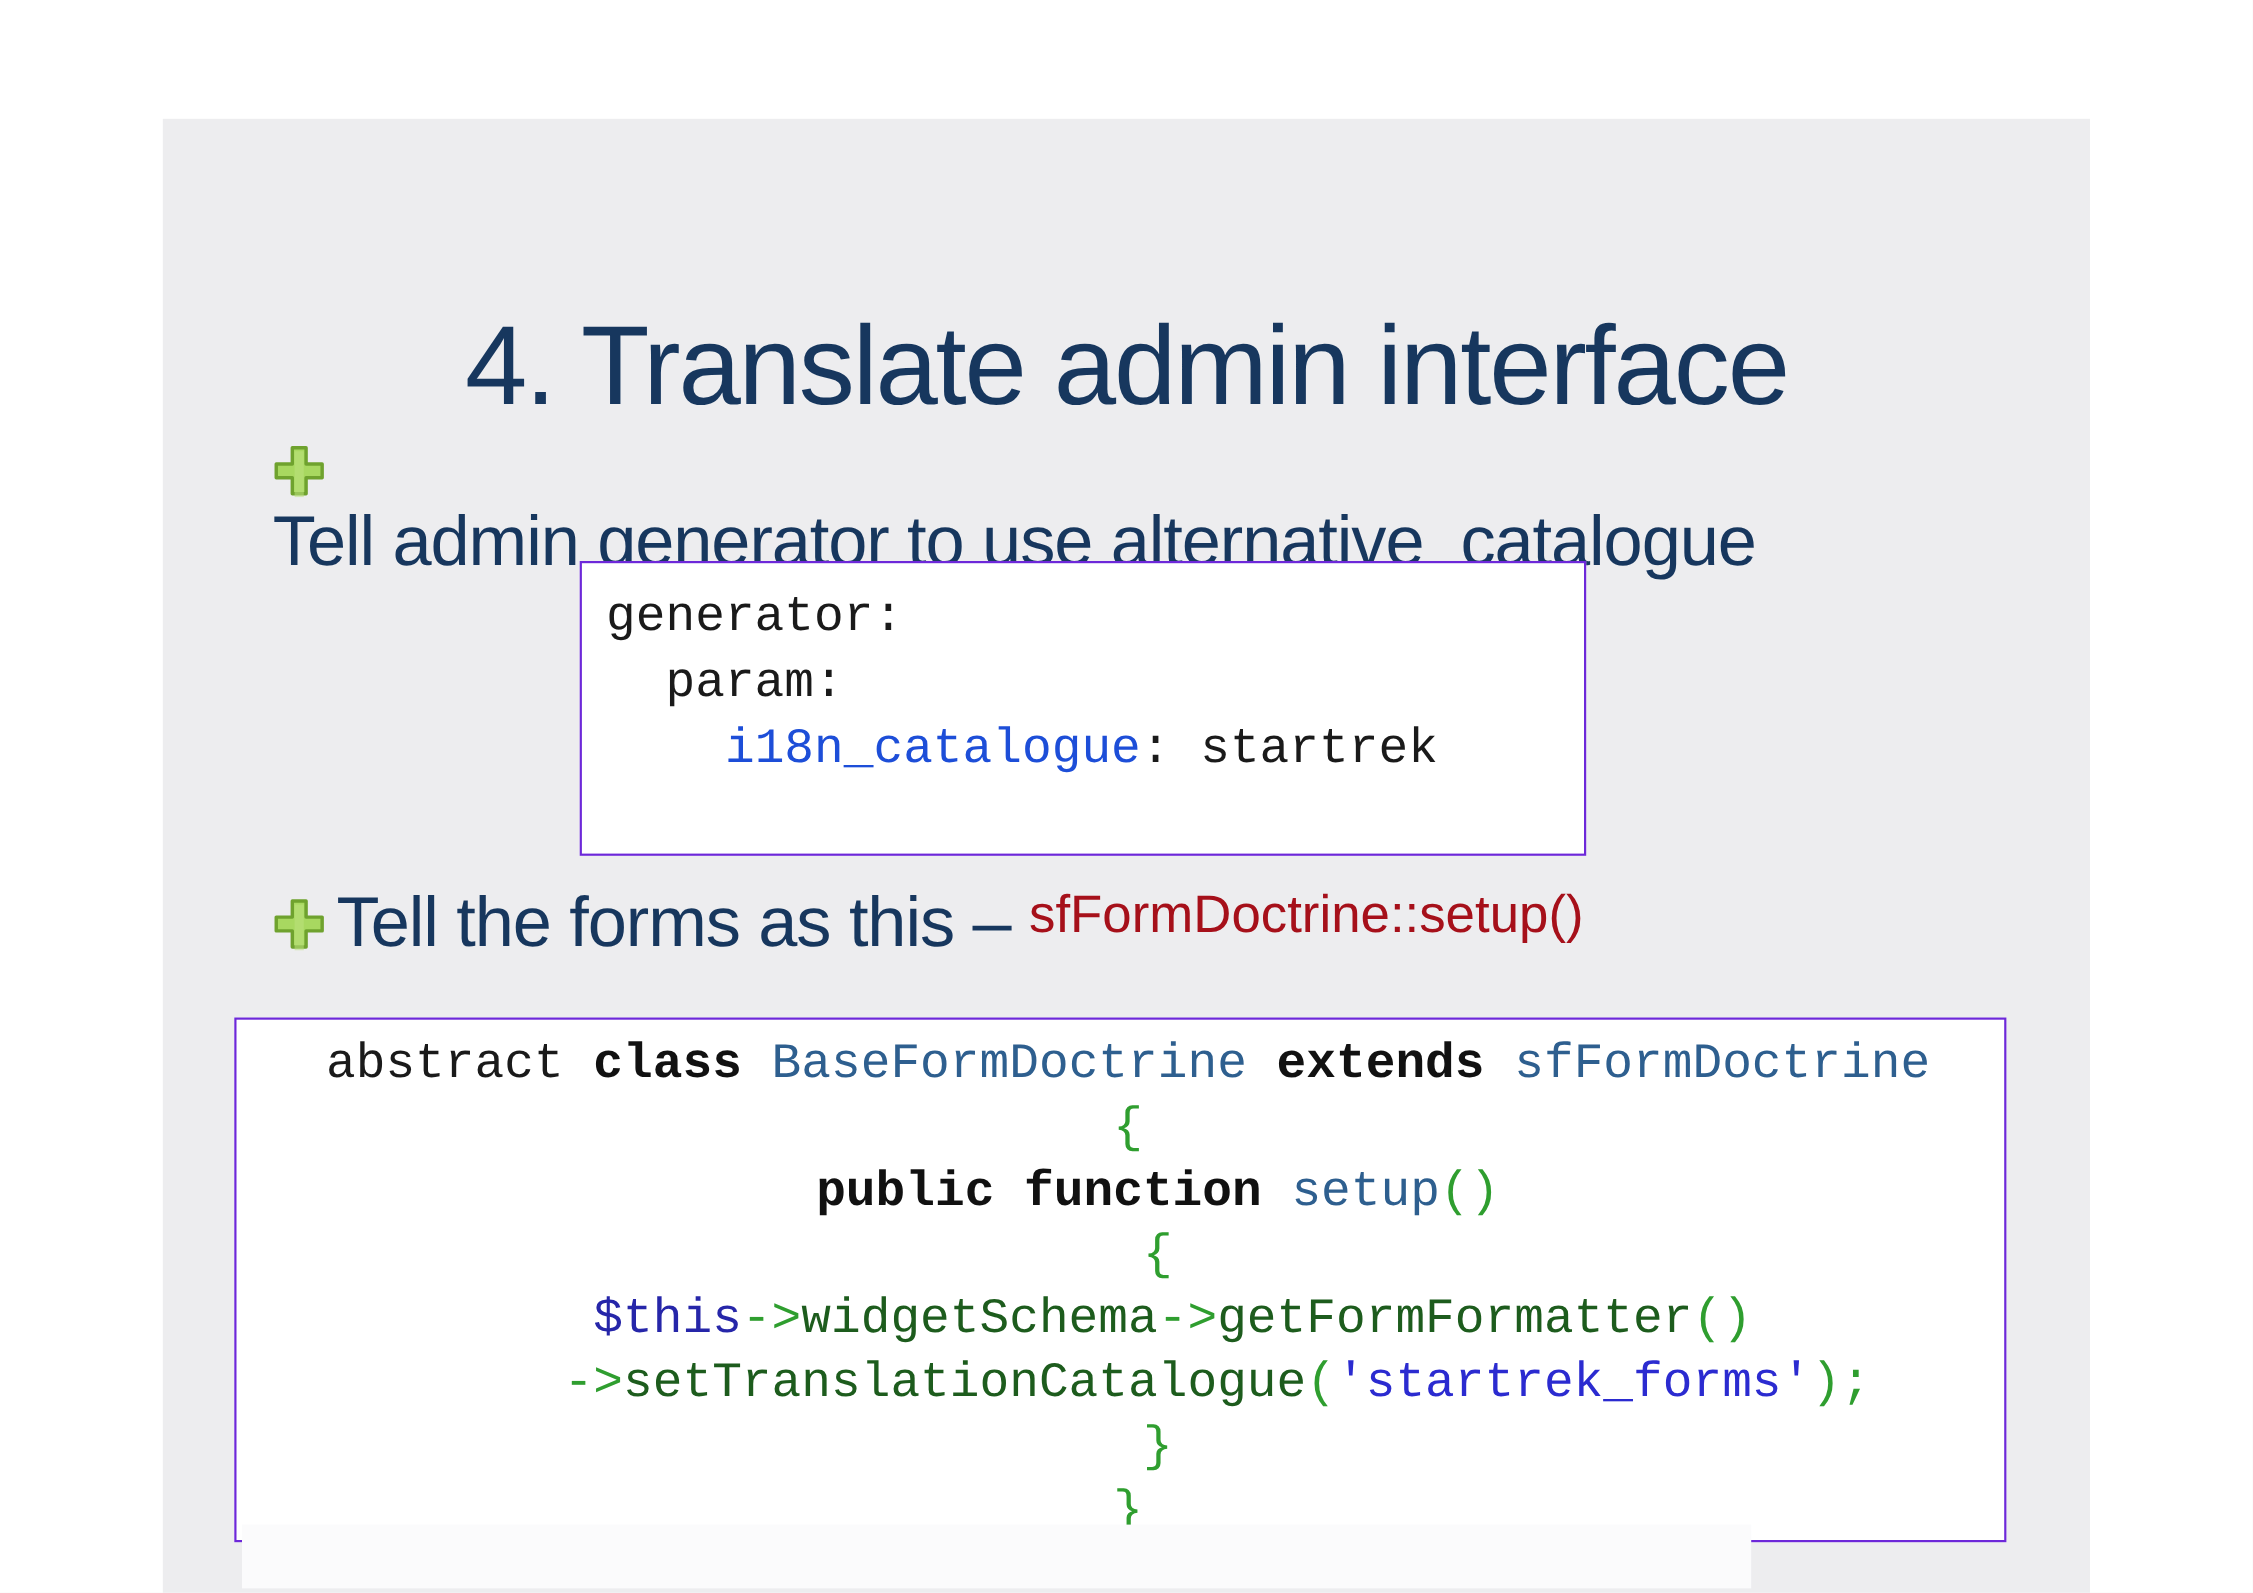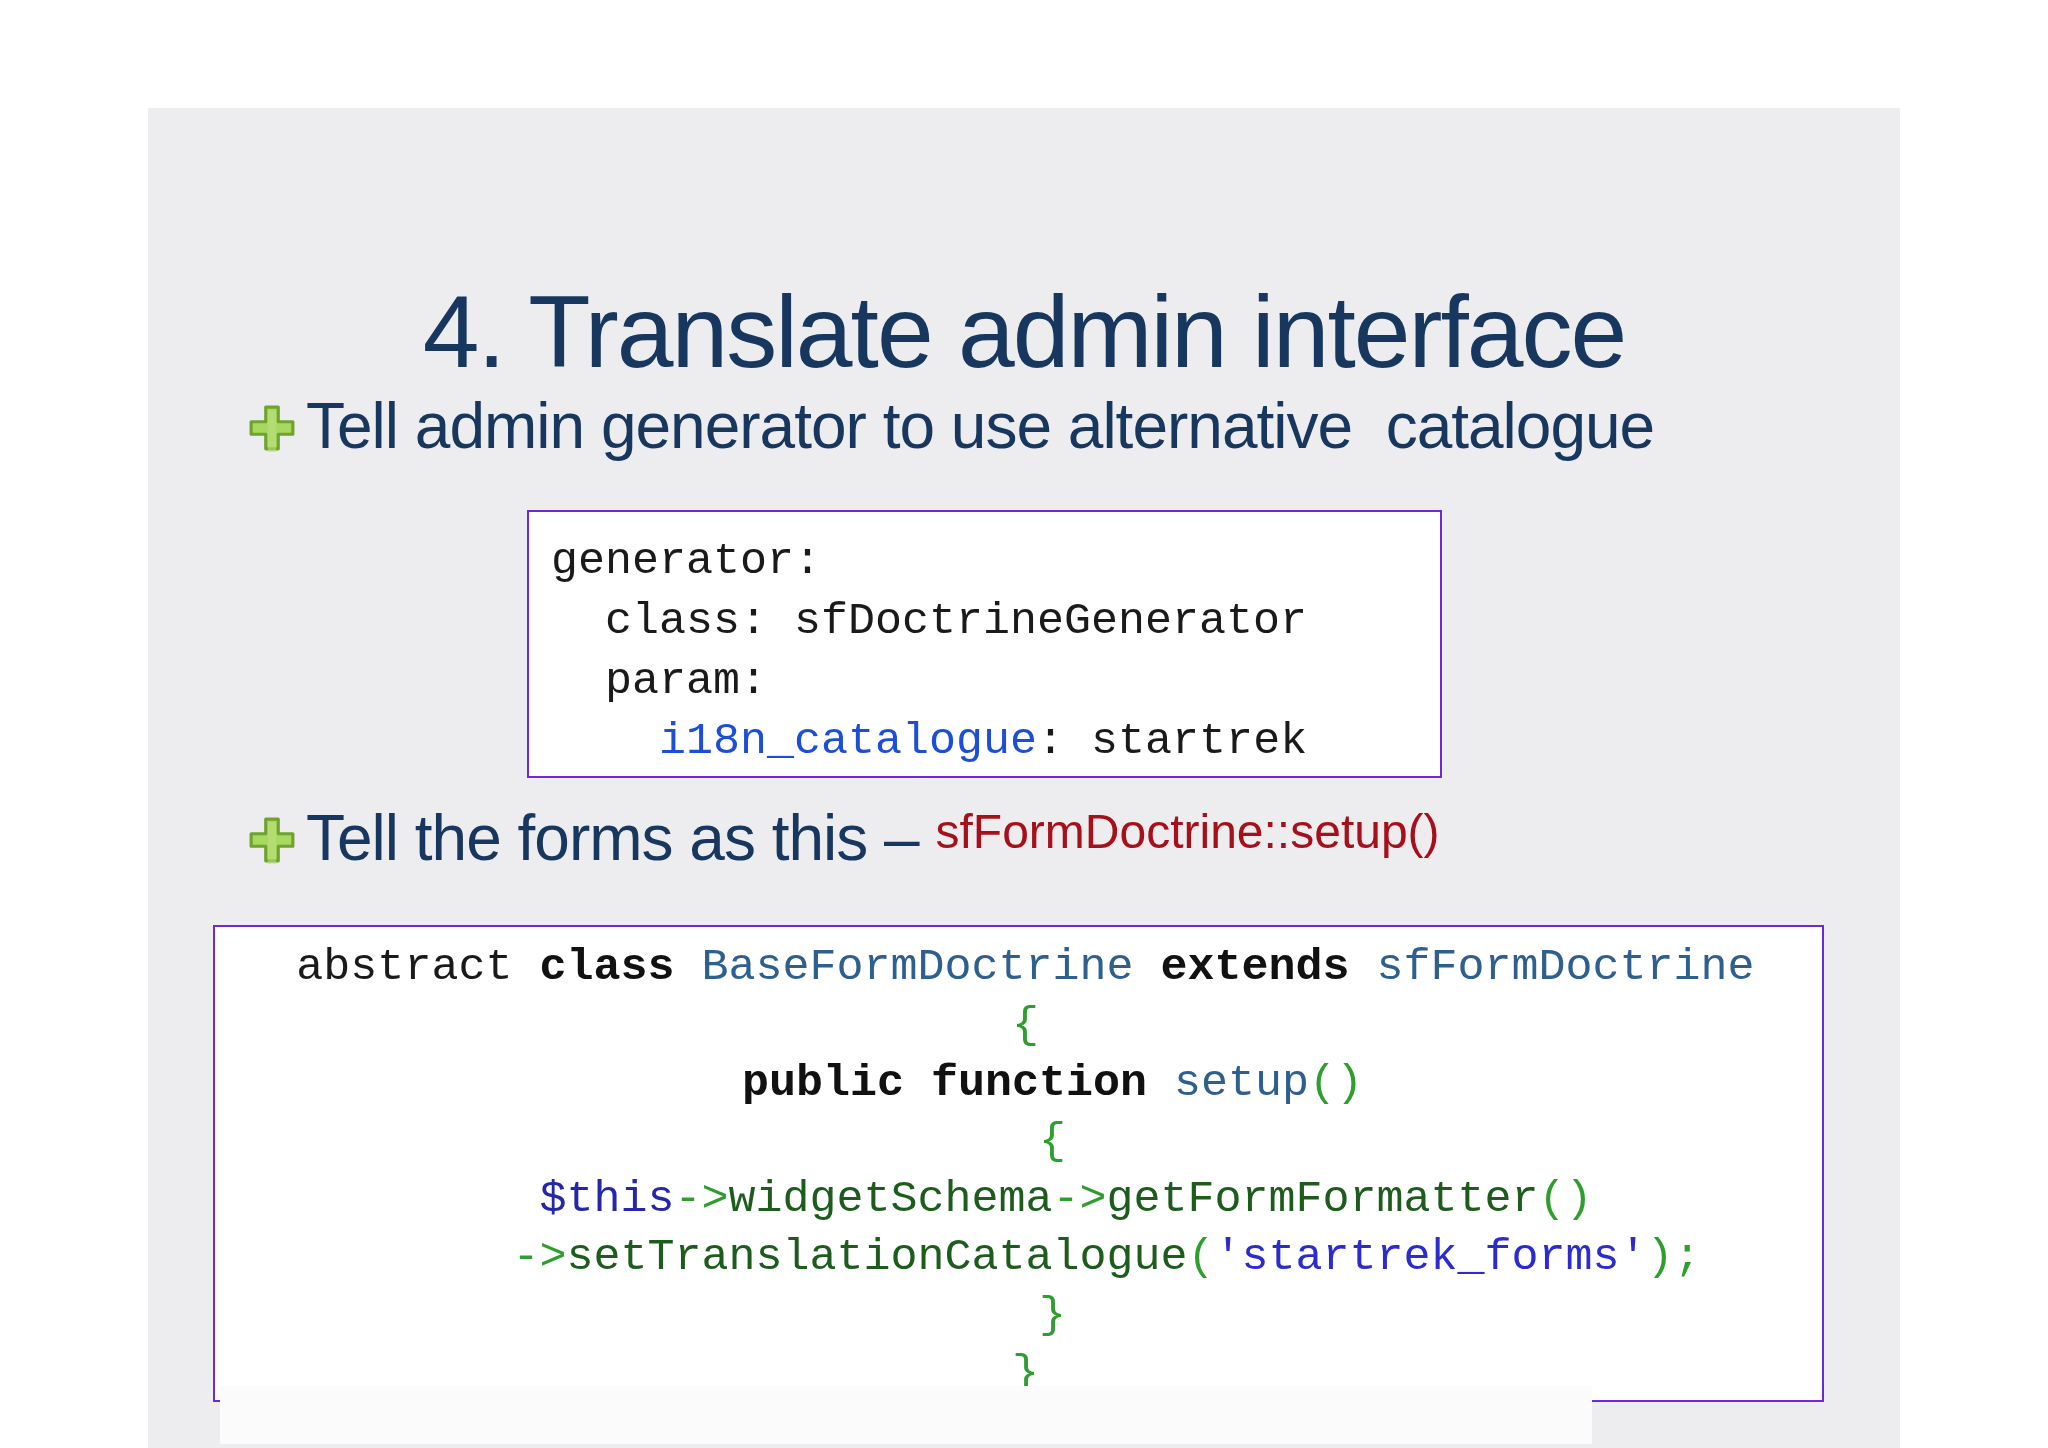--- a/index.html
+++ b/index.html
@@ -37,21 +37,21 @@
   .bullet-text{
     font-size:64px;line-height:1.25;
     color:#17375E;
     letter-spacing:-1px;
   }
   .bullet-accent{
     font-size:48px;line-height:1.42;
     color:#A6101A;
     letter-spacing:0;
   }
-  .bullet1{left:100px;top:278px;}
+  .bullet1{left:100px;top:278px;flex-direction:column;}
   .bullet2{left:100px;top:690px;}
   .codebox{
     position:absolute;
     background:#FFFFFF;
     border:2px solid #6d28d9;
     box-sizing:border-box;
     font-family:"Liberation Mono", monospace;
     white-space:pre;
     overflow:hidden;
   }
@@ -88,21 +88,21 @@
   <h1 class="title">4. Translate admin interface</h1>
 
   <div class="bullet-row bullet1">
     <svg class="plus-icon" viewBox="0 0 46 46">
       <path d="M17 3 h12 v14 h14 v12 h-14 v14 h-12 v-14 h-14 v-12 h14 z" fill="#A8D860" stroke="#6FA22E" stroke-width="3" stroke-linejoin="round"></path>
       <path d="M19 6 h8 v40 h-8 z" fill="#BCE27E" opacity="0.55"></path>
     </svg>
     <span class="bullet-text">Tell admin generator to use alternative  catalogue</span>
   </div>
 
-  <div class="codebox codebox1"><div class="code-line"><span class="tok-p">generator:</span></div><div class="code-line"><span class="tok-p">  class: sfDoctrineGenerator</span></div><div class="code-line"><span class="tok-p">  param:</span></div><div class="code-line"><span class="tok-p">    </span><span class="tok-b">i18n_catalogue</span><span class="tok-p">: startrek</span></div></div>
+  <div class="codebox codebox1"><div class="code-line"><span class="tok-p">generator:</span></div><div class="code-line"><span class="tok-p">  param:</span></div><div class="code-line"><span class="tok-p">    </span><span class="tok-b">i18n_catalogue</span><span class="tok-p">: startrek</span></div></div>
 
   <div class="bullet-row bullet2">
     <svg class="plus-icon" viewBox="0 0 46 46">
       <path d="M17 3 h12 v14 h14 v12 h-14 v14 h-12 v-14 h-14 v-12 h14 z" fill="#A8D860" stroke="#6FA22E" stroke-width="3" stroke-linejoin="round"></path>
       <path d="M19 6 h8 v40 h-8 z" fill="#BCE27E" opacity="0.55"></path>
     </svg>
     <span class="bullet-text">Tell the forms as this – </span><span class="bullet-accent">sfFormDoctrine::setup()</span>
   </div>
 
   <div class="codebox codebox2"><div class="code-line"><span class="tok-p">abstract </span><span class="tok-k">class </span><span class="tok-cls">BaseFormDoctrine </span><span class="tok-k">extends </span><span class="tok-cls">sfFormDoctrine</span></div><div class="code-line"><span class="tok-pun">{</span></div><div class="code-line"><span class="tok-p">  </span><span class="tok-k">public function </span><span class="tok-cls">setup</span><span class="tok-pun">()</span></div><div class="code-line"><span class="tok-p">  </span><span class="tok-pun">{</span></div><div class="code-line"><span class="tok-p">   </span><span class="tok-var">$this</span><span class="tok-pun">-&gt;</span><span class="tok-fn">widgetSchema</span><span class="tok-pun">-&gt;</span><span class="tok-fn">getFormFormatter</span><span class="tok-pun">()</span></div><div class="code-line"><span class="tok-p">      </span><span class="tok-pun">-&gt;</span><span class="tok-fn">setTranslationCatalogue</span><span class="tok-pun">(</span><span class="tok-str">'startrek_forms'</span><span class="tok-pun">)</span><span class="tok-pun">;</span></div><div class="code-line"><span class="tok-p">  </span><span class="tok-pun">}</span></div><div class="code-line"><span class="tok-pun">}</span></div></div>

